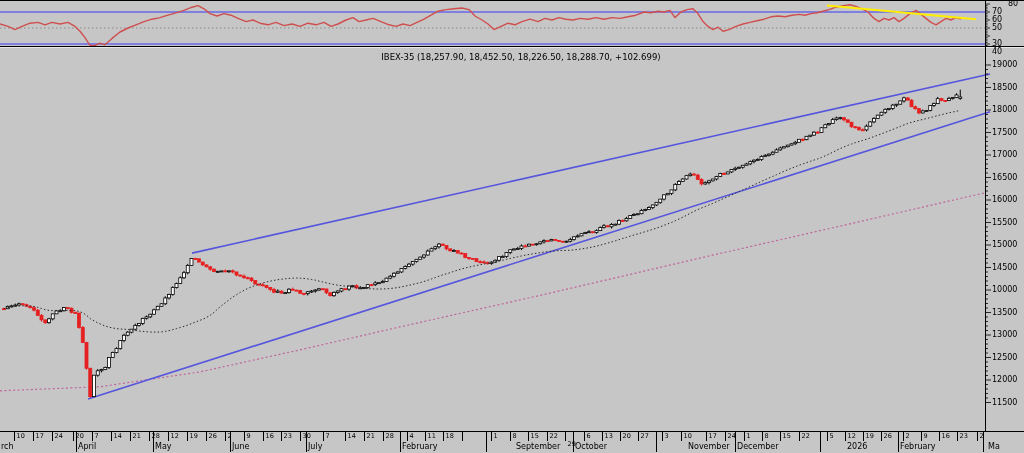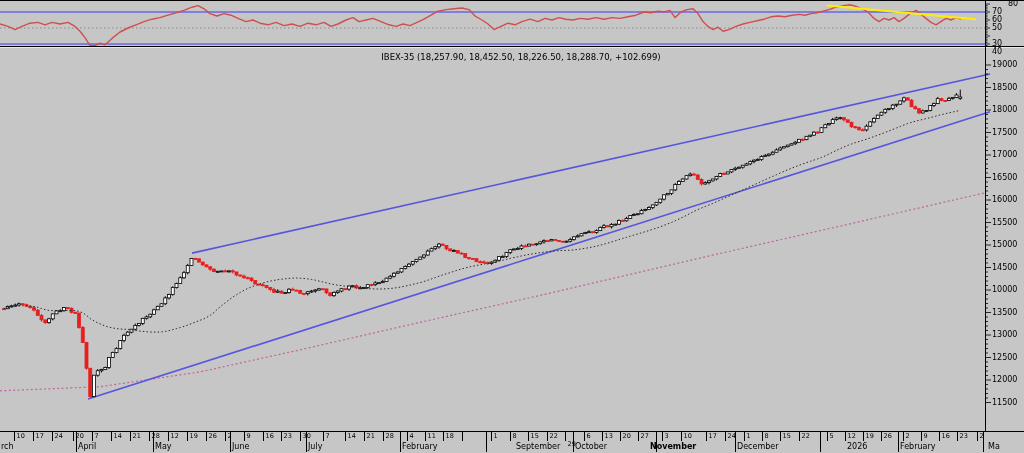--- a/index.html
+++ b/index.html
@@ -794,19 +794,19 @@
     </div>
   <div id="month-labels">
       <div class="month-lbl" style="left: 1px; top: 443px;">rch</div>
       <div class="month-lbl" style="left: 78px; top: 443px;">April</div>
       <div class="month-lbl" style="left: 155px; top: 443px;">May</div>
       <div class="month-lbl" style="left: 232px; top: 443px;">June</div>
       <div class="month-lbl" style="left: 308px; top: 443px;">July</div>
       <div class="month-lbl" style="left: 402px; top: 443px;">February</div>
       <div class="month-lbl" style="left: 489px; top: 443px; padding-left: 27px;">September</div>
       <div class="month-lbl" style="left: 575px; top: 443px;">October</div>
-      <div class="month-lbl" style="left: 650px; top: 443px; font-weight: bold;">November</div>
+      <div class="month-lbl" style="left: 688px; top: 443px;">November</div>
       <div class="month-lbl" style="left: 737px; top: 443px;">December</div>
       <div class="month-lbl" style="left: 822px; top: 443px; padding-left: 25px;">2026</div>
       <div class="month-lbl" style="left: 900px; top: 443px;">February</div>
       <div class="month-lbl" style="left: 988px; top: 443px;">Ma</div>
     </div>
 </div>
 
 </body></html>

